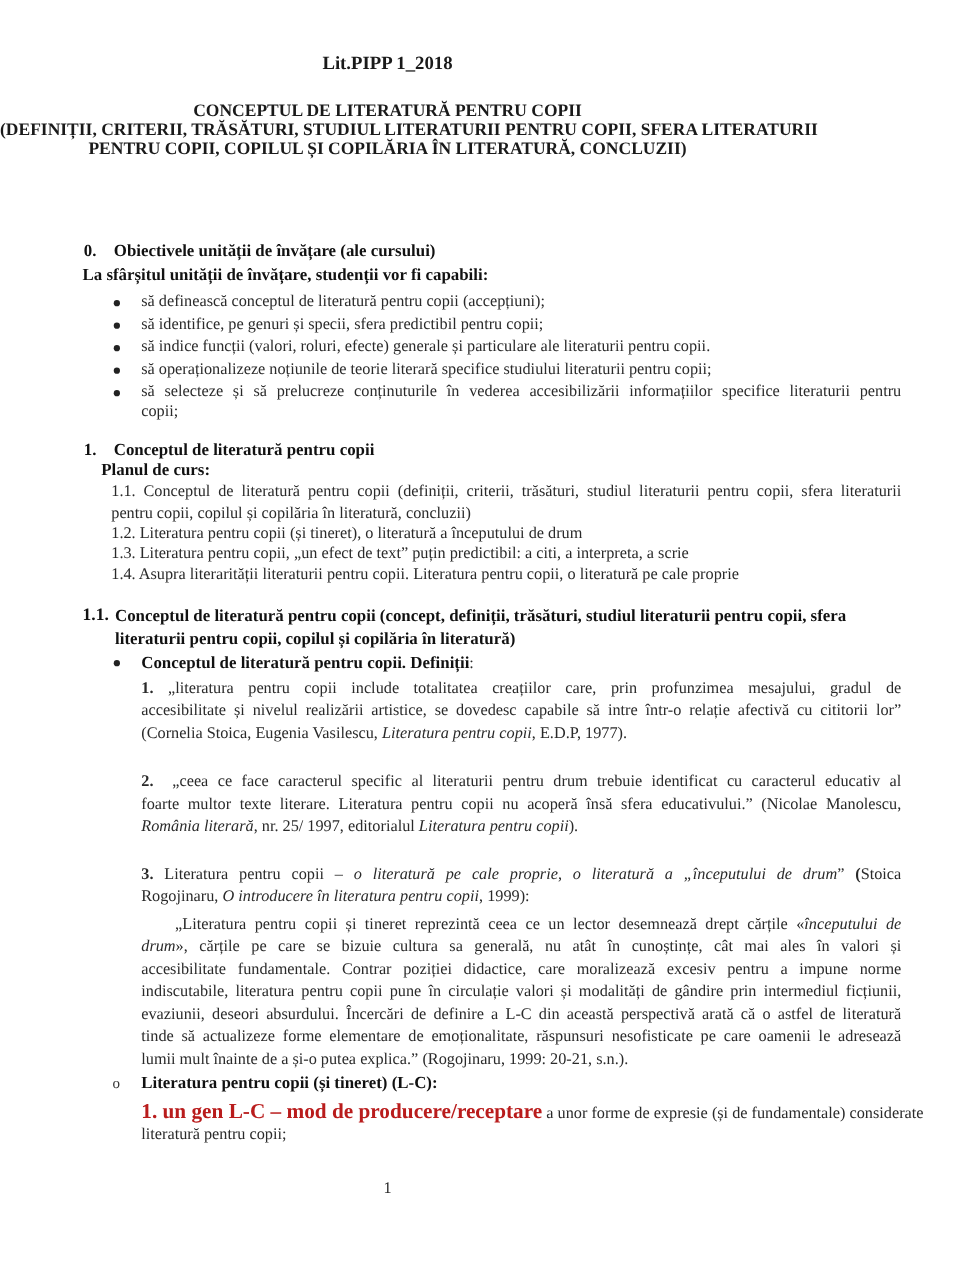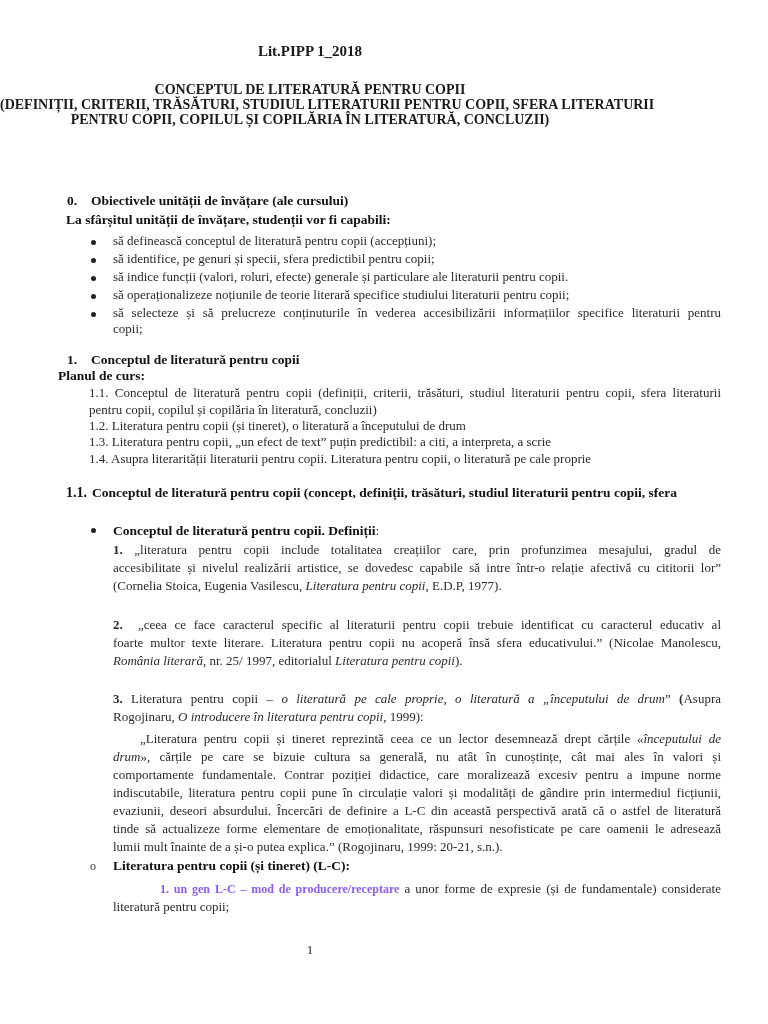--- a/index.html
+++ b/index.html
@@ -43,62 +43,63 @@
     <div class="abs txt" style="left:113px; top:269px;">să indice funcții (valori, roluri, efecte) generale și particulare ale literaturii pentru copii.</div>
     <div class="bullet-dot" style="left:91px; top:294px;"></div>
     <div class="abs txt" style="left:113px; top:287px;">să operaționalizeze noțiunile de teorie literară specifice studiului literaturii pentru copii;</div>
     <div class="bullet-dot" style="left:91px; top:312px;"></div>
     <div class="abs txt" style="left:113px; top:305px; width:608px; text-align:justify; text-align-last:justify; word-spacing:2px;">să selecteze și să prelucreze conținuturile în vederea accesibilizării informațiilor specifice literaturii pentru</div>
     <div class="abs txt" style="left:113px; top:321px;">copii;</div>
   </div>
 
   <div class="abs txt-b" style="left:67px; top:352px;">1.</div>
   <div class="abs txt-b" style="left:91px; top:352px;">Conceptul de literatură pentru copii</div>
-  <div class="abs txt-b" style="left:58px; top:368px;">Planul de curs:</div>
+  <div class="abs txt-b" style="left:81px; top:368px;">Planul de curs:</div>
 
   <div>
     <div class="abs txt" style="left:89px; top:385px; width:632px; text-align:justify; text-align-last:justify;">1.1. Conceptul de literatură pentru copii (definiții, criterii, trăsături, studiul literaturii pentru copii, sfera literaturii</div>
     <div class="abs txt" style="left:89px; top:402px;">pentru copii, copilul și copilăria în literatură, concluzii)</div>
     <div class="abs txt" style="left:89px; top:418px;">1.2. Literatura pentru copii (și tineret), o literatură a începutului de drum</div>
     <div class="abs txt" style="left:89px; top:434px;">1.3. Literatura pentru copii, „un efect de text” puțin predictibil: a citi, a interpreta, a scrie</div>
     <div class="abs txt" style="left:89px; top:451px;">1.4. Asupra literarității literaturii pentru copii. Literatura pentru copii, o literatură pe cale proprie</div>
   </div>
 
   <div class="abs txt-b" style="left:66px; top:485px; font-size:14px;">1.1.</div>
   <div class="abs txt-b" style="left:92px; top:485px;">Conceptul de literatură pentru copii (concept, definiții, trăsături, studiul literaturii pentru copii, sfera</div>
+  <div class="abs txt-b" style="left:92px; top:503px;">literaturii pentru copii, copilul și copilăria în literatură)</div>
 
   <div class="bullet-dot" style="left:91px; top:528px;"></div>
   <div class="abs" style="left:113px; top:521px;">
     <span class="txt-b">Conceptul de literatură pentru copii. Definiții</span><span class="txt">:</span>
   </div>
 
   <div>
     <div class="abs txt" style="left:113px; top:542px; width:608px; text-align:justify; text-align-last:justify;"><span class="b">1.</span> <span>„literatura pentru copii include totalitatea creațiilor care, prin profunzimea mesajului, gradul de</span></div>
     <div class="abs txt" style="left:113px; top:560px; width:608px; text-align:justify; text-align-last:justify;">accesibilitate și nivelul realizării artistice, se dovedesc capabile să intre într-o relație afectivă cu cititorii lor”</div>
     <div class="abs txt" style="left:113px; top:578px;"><span>(Cornelia Stoica, Eugenia Vasilescu, </span><span class="i">Literatura pentru copii</span><span>, E.D.P, 1977).</span></div>
   </div>
 
   <div>
-    <div class="abs txt" style="left:113px; top:617px; width:608px; text-align:justify; text-align-last:justify;"><span class="b">2.</span>&nbsp; <span>„ceea ce face caracterul specific al literaturii pentru copii trebuie identificat cu caracterul educativ al</span></div>
+    <div class="abs txt" style="left:113px; top:617px; width:608px; text-align:justify; text-align-last:justify;"><span class="b">2.</span>&nbsp; <span>„ceea ce face caracterul specific al literaturii pentru drum trebuie identificat cu caracterul educativ al</span></div>
     <div class="abs txt" style="left:113px; top:635px; width:608px; text-align:justify; text-align-last:justify;">foarte multor texte literare. Literatura pentru copii nu acoperă însă sfera educativului.” (Nicolae Manolescu,</div>
     <div class="abs txt" style="left:113px; top:653px;"><span class="i">România literară</span><span>, nr. 25/ 1997, editorialul </span><span class="i">Literatura pentru copii</span><span>).</span></div>
   </div>
 
   <div>
-    <div class="abs txt" style="left:113px; top:691px; width:608px; text-align:justify; text-align-last:justify;"><span class="b">3.</span><span> Literatura pentru copii – </span><span class="i">o literatură pe cale proprie, o literatură a „începutului de drum</span><span>” </span><span class="b">(</span><span>Asupra</span></div>
+    <div class="abs txt" style="left:113px; top:691px; width:608px; text-align:justify; text-align-last:justify;"><span class="b">3.</span><span> Literatura pentru copii – </span><span class="i">o literatură pe cale proprie, o literatură a „începutului de drum</span><span>” </span><span class="b">(</span><span>Stoica</span></div>
     <div class="abs txt" style="left:113px; top:709px;"><span>Rogojinaru, </span><span class="i">O introducere în literatura pentru copii</span><span>, 1999):</span></div>
 
     <div class="abs txt" style="left:140px; top:731px; width:581px; text-align:justify; text-align-last:justify;"><span>„Literatura pentru copii și tineret reprezintă ceea ce un lector desemnează drept cărțile «</span><span class="i">începutului de</span></div>
     <div class="abs txt" style="left:113px; top:749px; width:608px; text-align:justify; text-align-last:justify;"><span class="i">drum</span><span>», cărțile pe care se bizuie cultura sa generală, nu atât în cunoștințe, cât mai ales în valori și</span></div>
-    <div class="abs txt" style="left:113px; top:767px; width:608px; text-align:justify; text-align-last:justify;">comportamente fundamentale. Contrar poziției didactice, care moralizează excesiv pentru a impune norme</div>
+    <div class="abs txt" style="left:113px; top:767px; width:608px; text-align:justify; text-align-last:justify;">accesibilitate fundamentale. Contrar poziției didactice, care moralizează excesiv pentru a impune norme</div>
     <div class="abs txt" style="left:113px; top:785px; width:608px; text-align:justify; text-align-last:justify;">indiscutabile, literatura pentru copii pune în circulație valori și modalități de gândire prin intermediul ficțiunii,</div>
     <div class="abs txt" style="left:113px; top:803px; width:608px; text-align:justify; text-align-last:justify;">evaziunii, deseori absurdului. Încercări de definire a L-C din această perspectivă arată că o astfel de literatură</div>
     <div class="abs txt" style="left:113px; top:821px; width:608px; text-align:justify; text-align-last:justify;">tinde să actualizeze forme elementare de emoționalitate, răspunsuri nesofisticate pe care oamenii le adresează</div>
     <div class="abs txt" style="left:113px; top:839px;">lumii mult înainte de a și-o putea explica.” (Rogojinaru, 1999: 20-21, s.n.).</div>
   </div>
 
   <div class="circle-o" style="left:90px; top:859px;">o</div>
   <div class="abs txt-b" style="left:113px; top:858px;">Literatura pentru copii (și tineret) (L-C):</div>
-  <div class="abs txt" style="left:113px; top:881px; width:608px; text-align:justify; text-align-last:justify;"><span class="b" style="font-size:12px; color:#8b5cf6;margin-left:47px;">1. un gen L-C – mod de producere/receptare</span><span> a unor forme de expresie (și de fundamentale) considerate</span></div>
+  <div class="abs txt" style="left:113px; top:881px; width:608px; text-align:justify; text-align-last:justify;"><span class="b" style="font-size:17px; color:#b91c1c;">1. un gen L-C – mod de producere/receptare</span><span> a unor forme de expresie (și de fundamentale) considerate</span></div>
   <div class="abs txt" style="left:113px; top:899px;">literatură pentru copii;</div>
 
   <div class="abs center txt" style="top:942px;">1</div>
 </div>
 
 </body></html>

